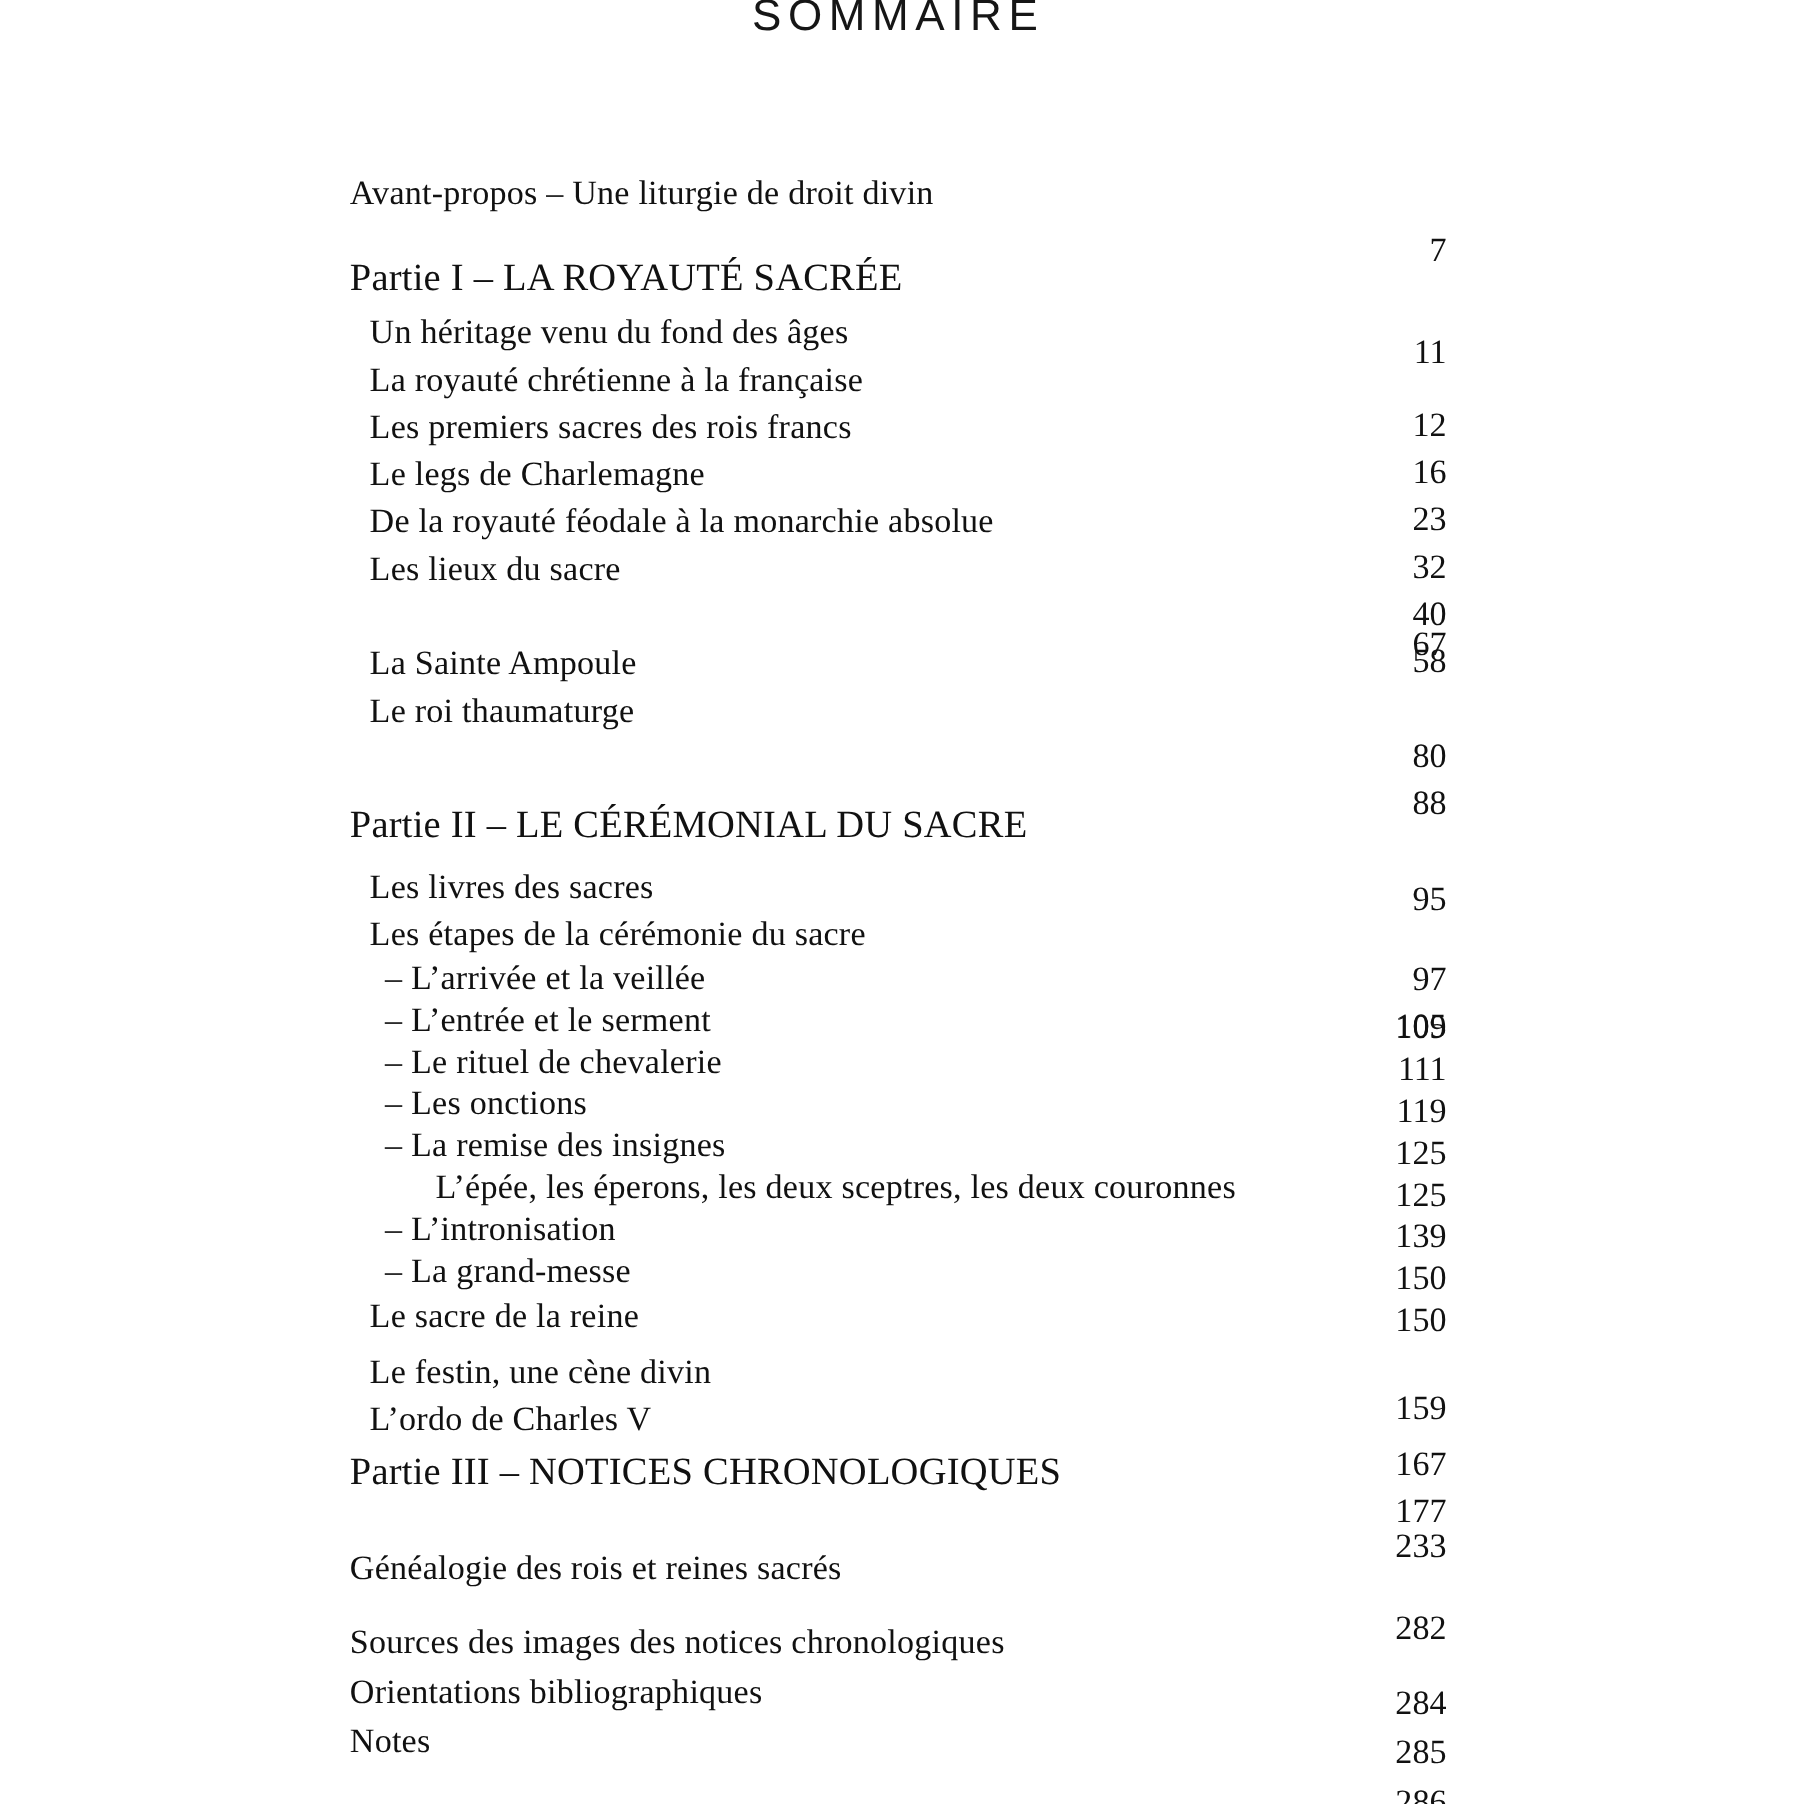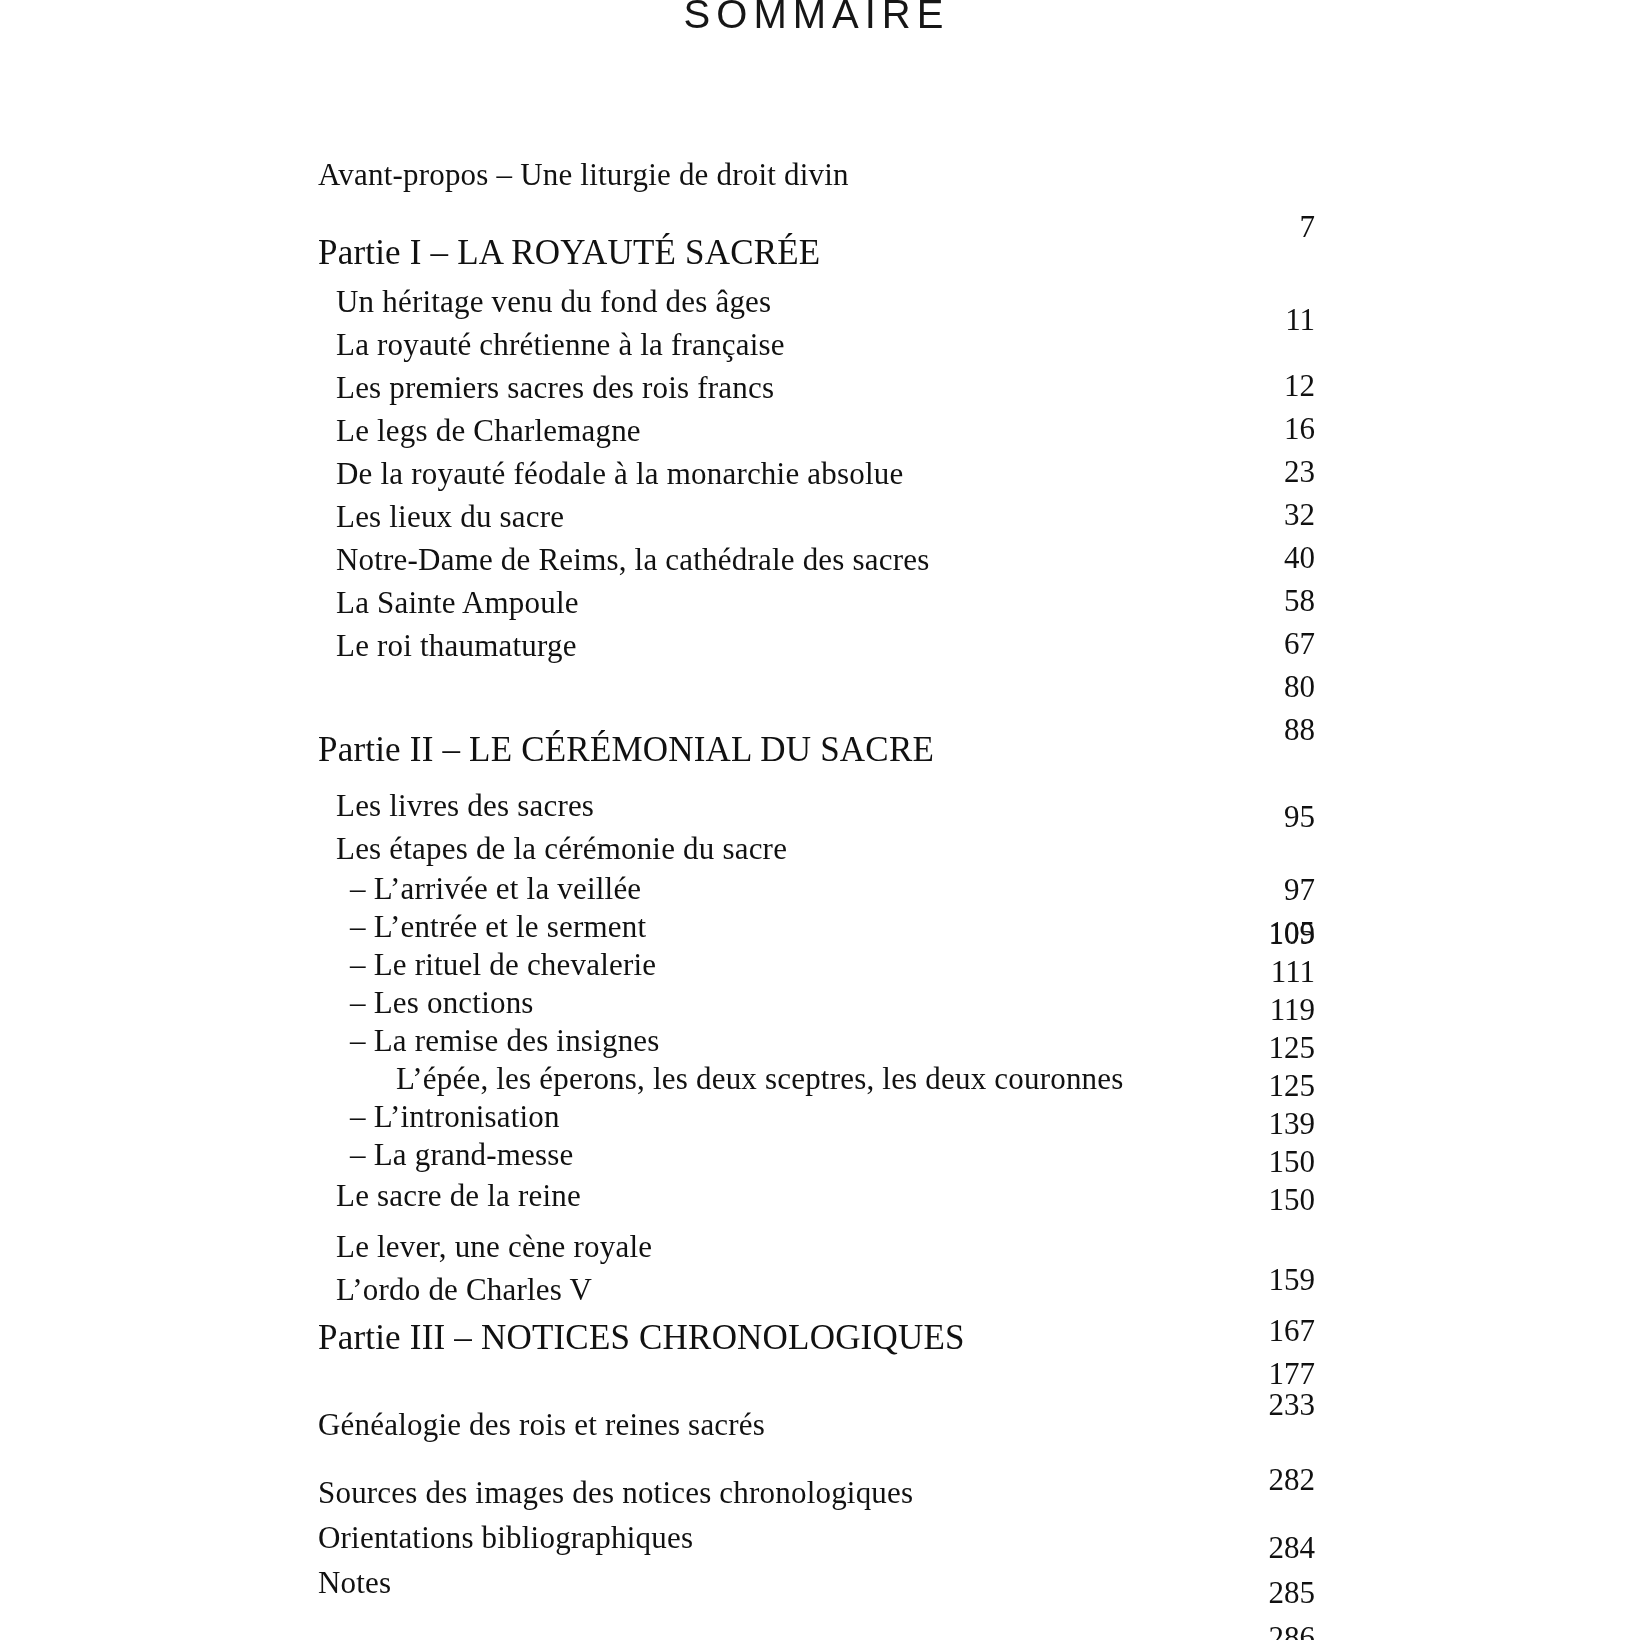--- a/index.html
+++ b/index.html
@@ -133,21 +133,20 @@
     <span class="label">De la royauté féodale à la monarchie absolue</span>
     <span class="leader"></span>
     <span class="pagenum">40</span>
   </div>
       <div class="row chapter">
     <span class="label">Les lieux du sacre</span>
     <span class="leader"></span>
     <span class="pagenum">58</span>
   </div>
       <div class="row chapter">
-    <span class="label">Notre-Dame de Reims, la cathédrale des sacres</span>
     <span class="leader"></span>
     <span class="pagenum">67</span>
   </div>
       <div class="row chapter">
     <span class="label">La Sainte Ampoule</span>
     <span class="leader"></span>
     <span class="pagenum">80</span>
   </div>
       <div class="row chapter">
     <span class="label">Le roi thaumaturge</span>
@@ -208,21 +207,21 @@
     <span class="label">– La grand-messe</span>
     <span class="leader"></span>
     <span class="pagenum">150</span>
   </div>
       <div class="row chapter">
     <span class="label">Le sacre de la reine</span>
     <span class="leader"></span>
     <span class="pagenum">159</span>
   </div>
       <div class="row chapter">
-    <span class="label">Le lever, une cène royale</span>
+    <span class="label">Le festin, une cène divin</span>
     <span class="leader"></span>
     <span class="pagenum">167</span>
   </div>
       <div class="row chapter">
     <span class="label">L’ordo de Charles V</span>
     <span class="leader"></span>
     <span class="pagenum">177</span>
   </div>
       <div class="row part">
     <span class="label">Partie III – NOTICES CHRONOLOGIQUES</span>

